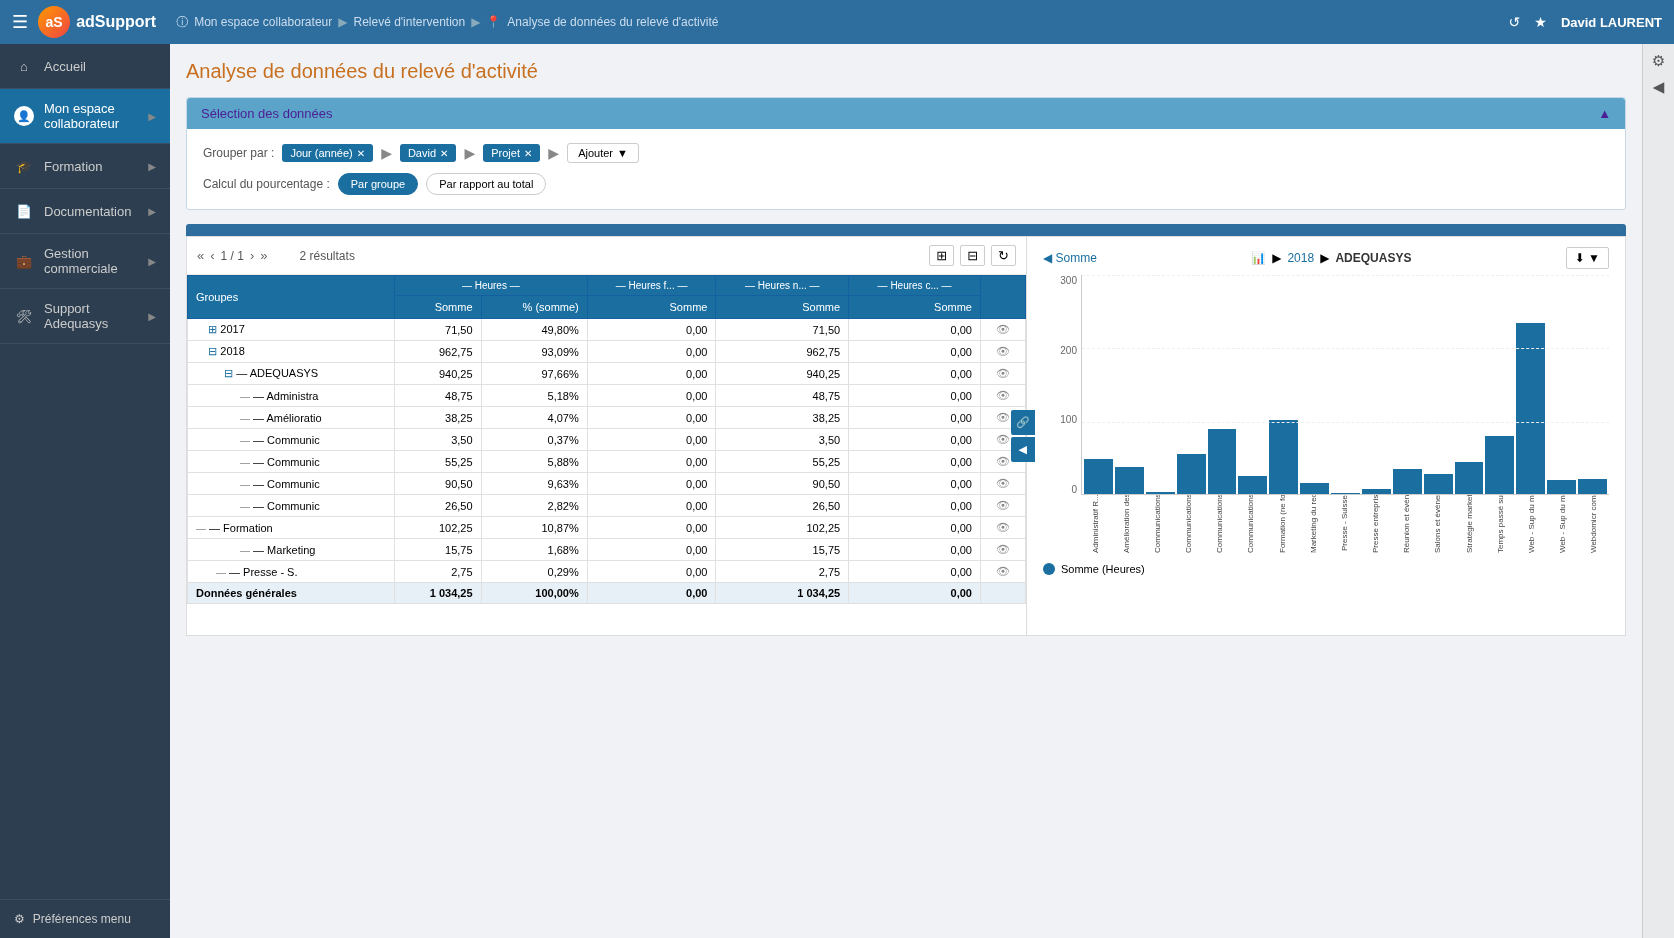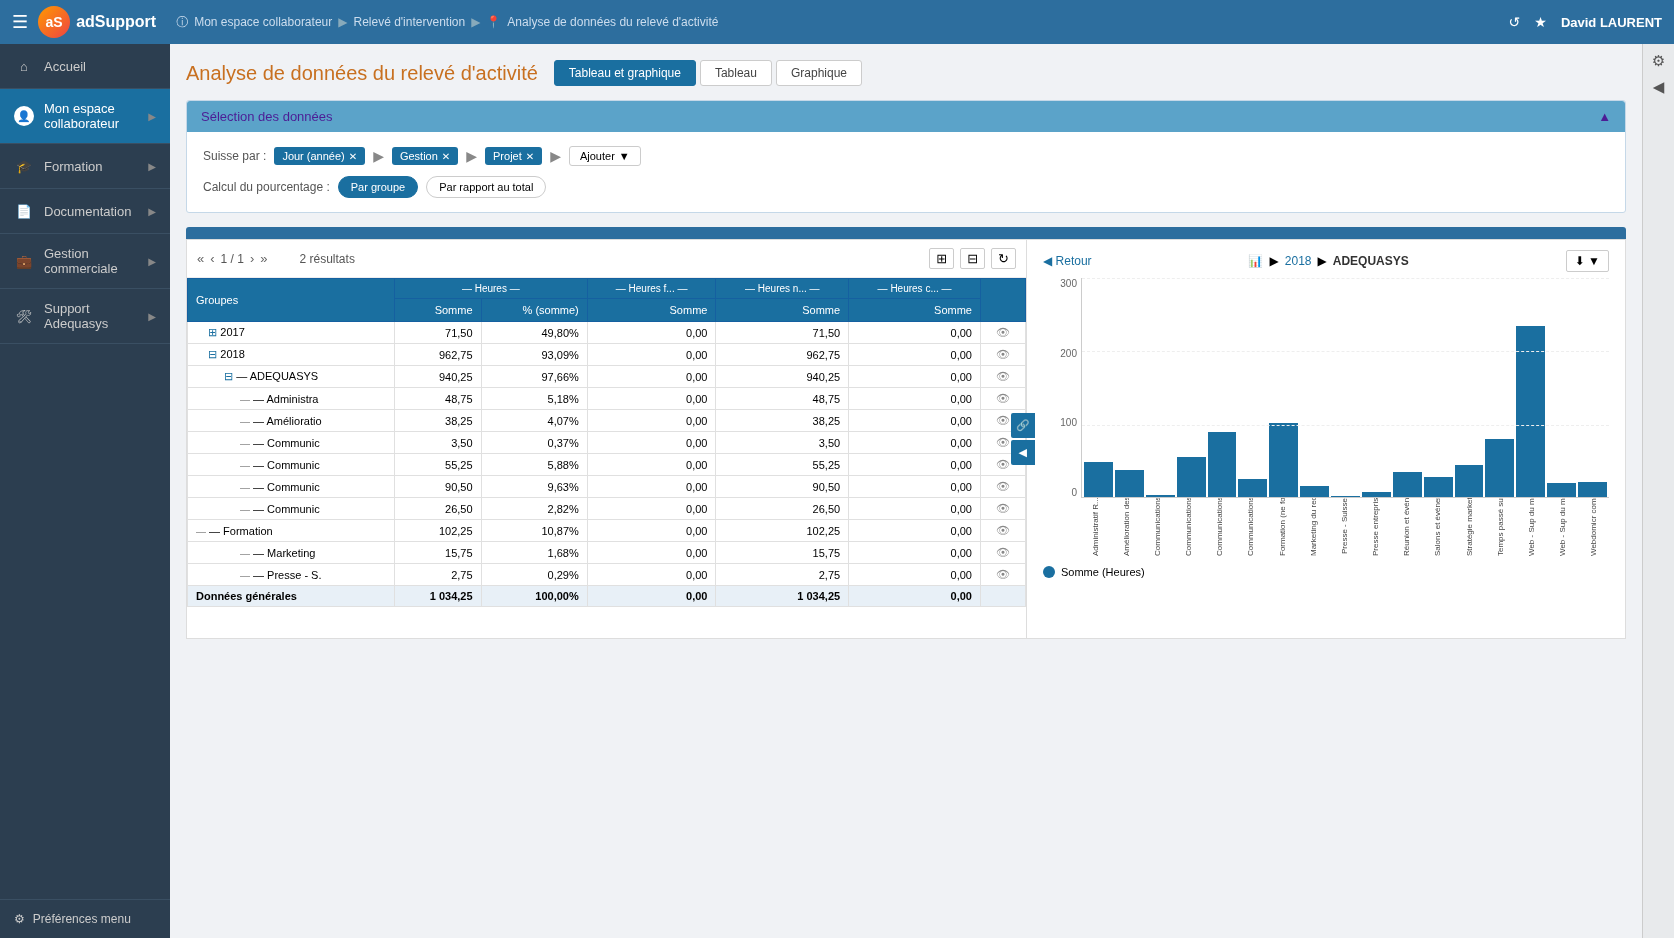--- a/index.html
+++ b/index.html
@@ -299,42 +299,37 @@
     <div class="sidebar-footer">
       <span>⚙</span>
       <span>Préférences menu</span>
     </div>
   </div>
 
   <div class="main-content">
 
     <div class="page-header">
       <h1 class="page-title">Analyse de données du relevé d'activité</h1>
-      <div class="view-tabs">
-        <button class="view-tab active">Tableau et graphique</button>
-        <button class="view-tab">Tableau</button>
-        <button class="view-tab">Graphique</button>
-      </div>
     </div>
 
     <div class="selection-box">
       <div class="selection-header">
         <span>Sélection des données</span>
         <span style="cursor:pointer;">▲</span>
       </div>
       <div class="selection-body">
         <div class="group-row">
-          <span class="group-label">Suisse par :</span>
+          <span class="group-label">Grouper par :</span>
           <div class="group-tag">
             <span>Jour (année)</span>
             <span class="tag-x">✕</span>
           </div>
           <span class="arrow-right">▶</span>
           <div class="group-tag">
-            <span>Gestion</span>
+            <span>David</span>
             <span class="tag-x">✕</span>
           </div>
           <span class="arrow-right">▶</span>
           <div class="group-tag">
             <span>Projet</span>
             <span class="tag-x">✕</span>
           </div>
           <span class="arrow-right">▶</span>
           <button class="add-btn">
             Ajouter <span>▼</span>
@@ -514,21 +509,21 @@
         — Marketing
       </td>
       <td>15,75</td>
       <td>1,68%</td>
       <td>0,00</td>
       <td>15,75</td>
       <td>0,00</td>
       <td style="text-align:center;"><span class="eye-btn">👁</span></td>
     </tr>
                 <tr>
-      <td class="left" style="padding-left:52px;">
+      <td class="left" style="padding-left:28px;">
         <span style="color:#888;font-size:10px;">—</span>
         — Presse - S.
       </td>
       <td>2,75</td>
       <td>0,29%</td>
       <td>0,00</td>
       <td>2,75</td>
       <td>0,00</td>
       <td style="text-align:center;"><span class="eye-btn">👁</span></td>
     </tr>
@@ -548,21 +543,21 @@
 
       <div style="position:relative;width:0;display:flex;align-items:center;">
         <div style="position:absolute;left:-16px;top:50%;transform:translateY(-50%);display:flex;flex-direction:column;gap:2px;z-index:10;">
           <button class="side-arrow-btn" style="background:#1a6fa0;color:white;border:none;cursor:pointer;padding:6px 5px;font-size:11px;border-radius:2px 0 0 2px;">🔗</button>
           <button class="side-arrow-btn" style="background:#1a6fa0;color:white;border:none;cursor:pointer;padding:6px 5px;font-size:11px;border-radius:2px 0 0 2px;">◀</button>
         </div>
       </div>
 
       <div class="chart-section">
         <div style="display:flex;align-items:center;justify-content:space-between;margin-bottom:6px;">
-          <span class="chart-back">◀ Retour</span>
+          <span class="chart-back">◀ Somme</span>
           <div style="display:flex;align-items:center;gap:6px;font-size:12px;">
             <span>📊</span>
             <span>▶</span>
             <span style="color:#1a6fa0;cursor:pointer;">2018</span>
             <span>▶</span>
             <span style="font-weight:bold;color:#333;">ADEQUASYS</span>
           </div>
           <button style="background:none;border:1px solid #ccc;padding:3px 8px;cursor:pointer;font-size:12px;border-radius:2px;">⬇ ▼</button>
         </div>
 

